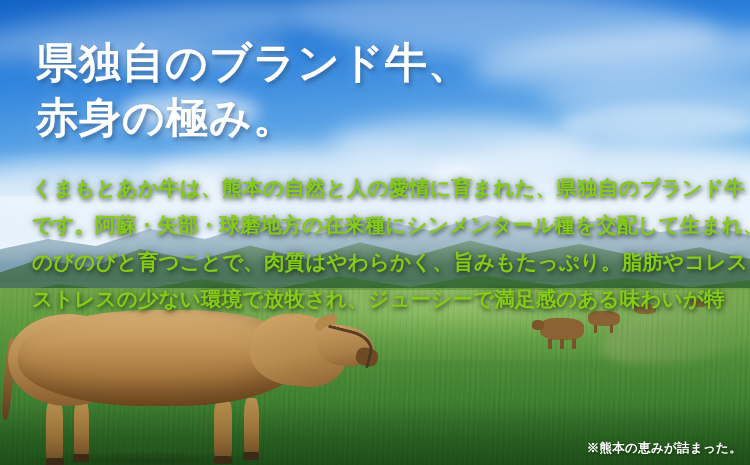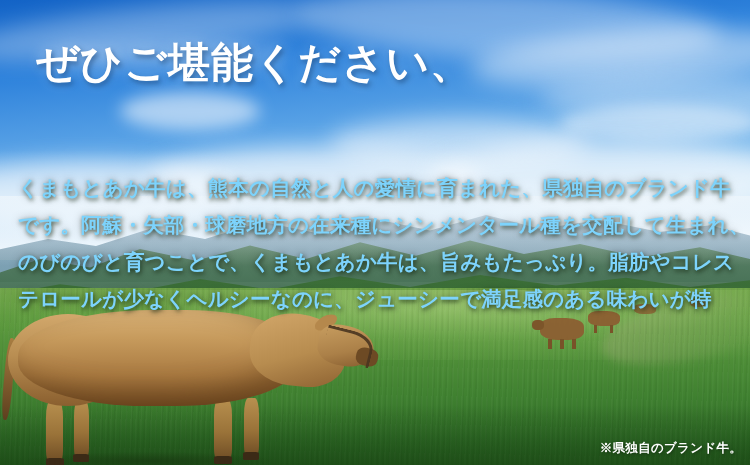--- a/index.html
+++ b/index.html
@@ -151,22 +151,22 @@
   .headline{
     position:absolute;left:36px;top:36px;width:700px;
     color:#ffffff;font-size:42px;line-height:55px;font-weight:700;
     letter-spacing:1px;
     text-shadow:2px 3px 5px rgba(20,60,110,.55),0 0 14px rgba(255,255,255,.25);
     white-space:nowrap;
   }
   .headline div{display:block;}
 
   .body-copy{
-    position:absolute;left:18px;top:170px;width:690px;
-    color:#7dd3fc;font-size:20.5px;line-height:37px;font-weight:700;
+    position:absolute;left:32px;top:170px;width:690px;
+    color:#84cc16;font-size:20.5px;line-height:37px;font-weight:700;
     letter-spacing:.2px;
     text-shadow:1px 2px 4px rgba(25,45,20,.75),0 0 8px rgba(0,0,0,.35);
     white-space:nowrap;
   }
   .body-copy div{display:block;}
 
   .note{
     position:absolute;right:8px;bottom:8px;
     color:#ffffff;font-size:12.5px;font-weight:700;letter-spacing:.3px;
     text-shadow:1px 1px 3px rgba(20,45,15,.85);
@@ -230,25 +230,26 @@
     <div class="rump"></div>
     <div class="body"></div>
     <div class="neck"></div>
     <div class="ear"></div>
     <div class="head"></div>
     <div class="muzzle"></div>
     <div class="halter"></div>
   </div>
 
   <div class="headline">
-    <div>ぜひご堪能ください、</div>
+    <div>県独自のブランド牛、</div>
+    <div>赤身の極み。</div>
   </div>
 
   <div class="body-copy">
     <div>くまもとあか牛は、熊本の自然と人の愛情に育まれた、県独自のブランド牛</div>
     <div>です。阿蘇・矢部・球磨地方の在来種にシンメンタール種を交配して生まれ、</div>
-    <div>のびのびと育つことで、くまもとあか牛は、旨みもたっぷり。脂肪やコレス</div>
-    <div>テロールが少なくヘルシーなのに、ジューシーで満足感のある味わいが特</div>
-  </div>
-
-  <div class="note">※県独自のブランド牛。</div>
+    <div>のびのびと育つことで、肉質はやわらかく、旨みもたっぷり。脂肪やコレス</div>
+    <div>ストレスの少ない環境で放牧され、ジューシーで満足感のある味わいが特</div>
+  </div>
+
+  <div class="note">※熊本の恵みが詰まった。</div>
 
 </div>
 
 </body></html>

